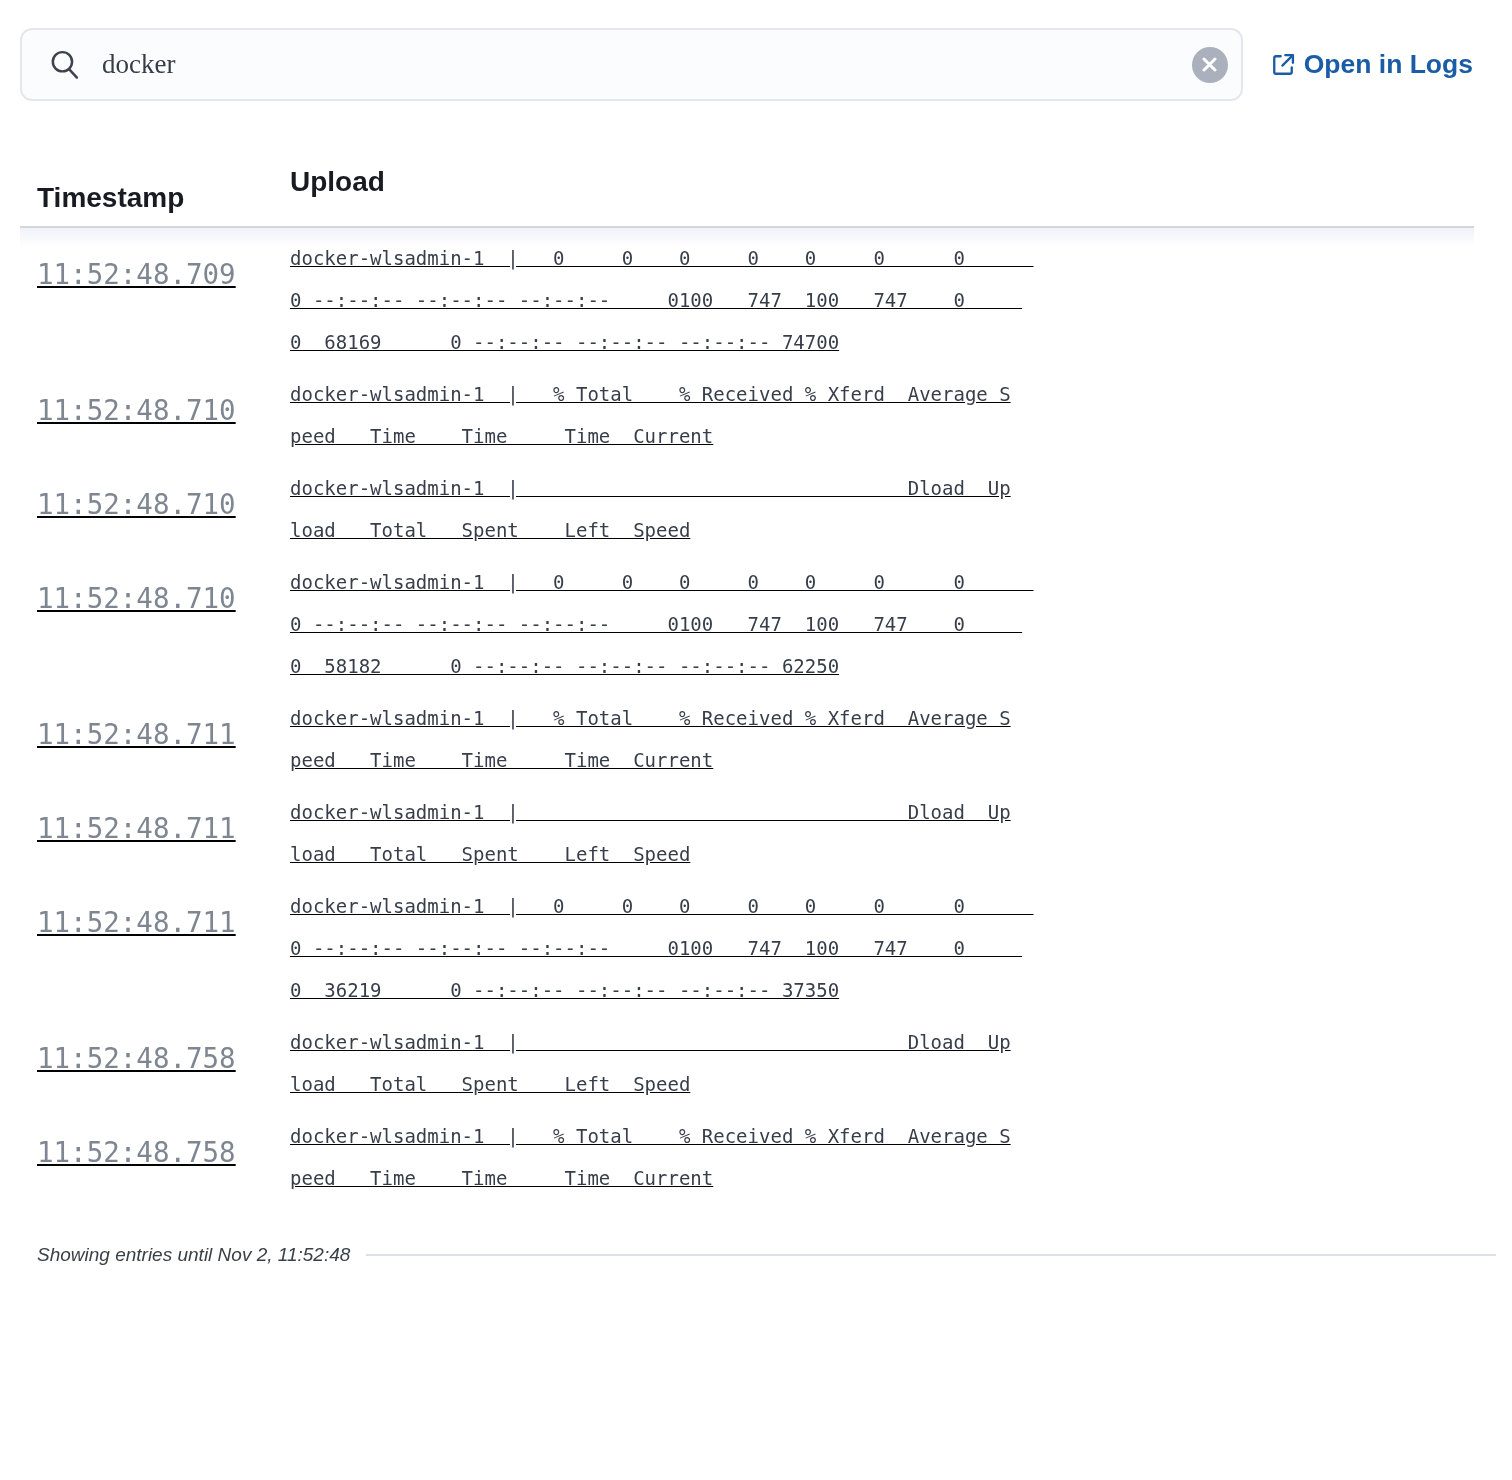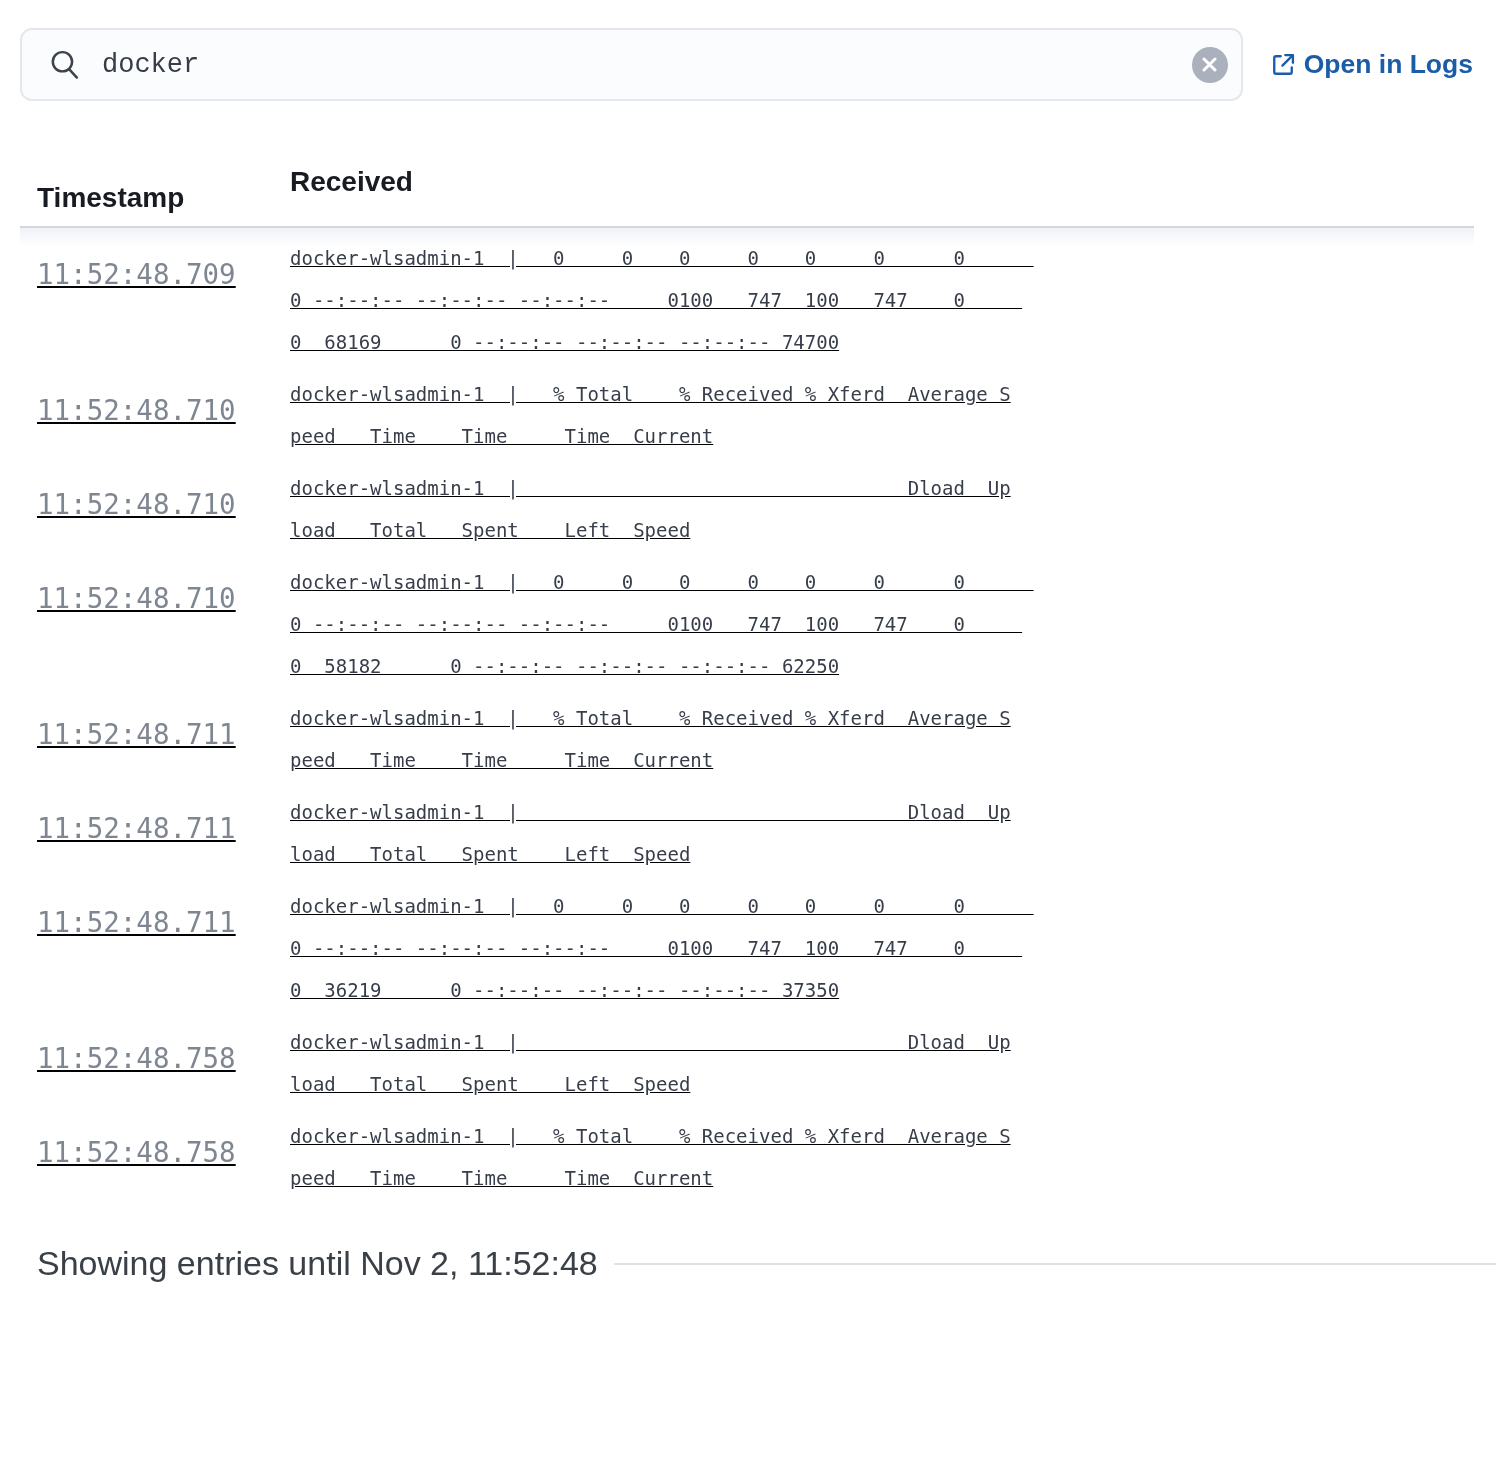--- a/index.html
+++ b/index.html
@@ -13,21 +13,21 @@
   .topbar { display:flex; align-items:center; gap:26px; padding:28px 39px 0 20px; }
   .search-box {
     flex:1; height:73px; border:2px solid var(--search-border,#e4e7ee);
     border-radius:12px; background:#fbfcfd;
     display:flex; align-items:center; padding:0 13px 0 26px;
   }
   .search-icon { display:flex; flex:none; }
   .search-icon svg { width:33px; height:33px; stroke:var(--icon-dark,#3c434e); }
   .search-input {
     flex:1; margin-left:21px; border:none; outline:none; background:transparent;
-    font-family:Liberation Mono, monospace; font-size:27px; color:#363d47;
+    font-family:Liberation Serif, serif; font-size:27px; color:#363d47;
   }
   .clear-btn {
     flex:none; width:36px; height:36px; border:none; border-radius:50%;
     background:var(--clear-bg,#aab0bc); cursor:pointer;
     display:flex; align-items:center; justify-content:center;
   }
   .clear-btn svg { width:15px; height:15px; stroke:#ffffff; }
   .open-logs {
     display:inline-flex; align-items:center; gap:7px; white-space:nowrap;
     font-size:26.5px; font-weight:700; color:var(--link-blue,#1b5ca7);
@@ -56,21 +56,21 @@
   }
   .cell-msg {
     font-family:"DejaVu Sans Mono", monospace; font-size:19px; line-height:42px;
     color:var(--message-dark,#373e4a);
     width:calc(63ch + 4px); white-space:pre-wrap; word-break:break-all;
   }
 
   
   .footer {
     display:flex; align-items:center; gap:16px; margin:40px 16px 0 37px;
-    font-size:34px; color:var(--footer-text,#3a4047);
+    font-size:19px; color:var(--footer-text,#3a4047);font-style:italic;
   }
   .footer-rule { flex:1; height:2px; background:var(--rule,#dde0e5); }
 </style>
 </head>
 <body style="--link-blue: #1b5ca7; --timestamp-gray: #7e8691; --message-dark: #373e4a; --header-dark: #181c22; --divider: #d2d7de; --search-border: #e4e7ee; --clear-bg: #aab0bc; --icon-dark: #3c434e; --footer-text: #3a4047; --rule: #dde0e5;">
 
 <div class="topbar">
   <div class="search-box">
     <span class="search-icon">
       <svg viewBox="0 0 24 24" fill="none" stroke-width="1.8" stroke-linecap="round">
@@ -95,21 +95,21 @@
         <path d="M20 4 l-8.5 8.5"></path>
       </svg>
     </span>
     <span>Open in Logs</span>
   </a>
 </div>
 
 <div class="log-table">
   <div class="thead">
     <div class="th-ts">Timestamp</div>
-    <div class="th-msg">Received</div>
+    <div class="th-msg">Upload</div>
   </div>
   <div class="tbody">
   <div class="row">
     <div class="cell-ts">11:52:48.709</div>
     <div class="cell-msg">docker-wlsadmin-1  |   0     0    0     0    0     0      0      0 --:--:-- --:--:-- --:--:--     0100   747  100   747    0     0  68169      0 --:--:-- --:--:-- --:--:-- 74700</div>
   </div>
 
   <div class="row">
     <div class="cell-ts">11:52:48.710</div>
     <div class="cell-msg">docker-wlsadmin-1  |   % Total    % Received % Xferd  Average Speed   Time    Time     Time  Current</div>

